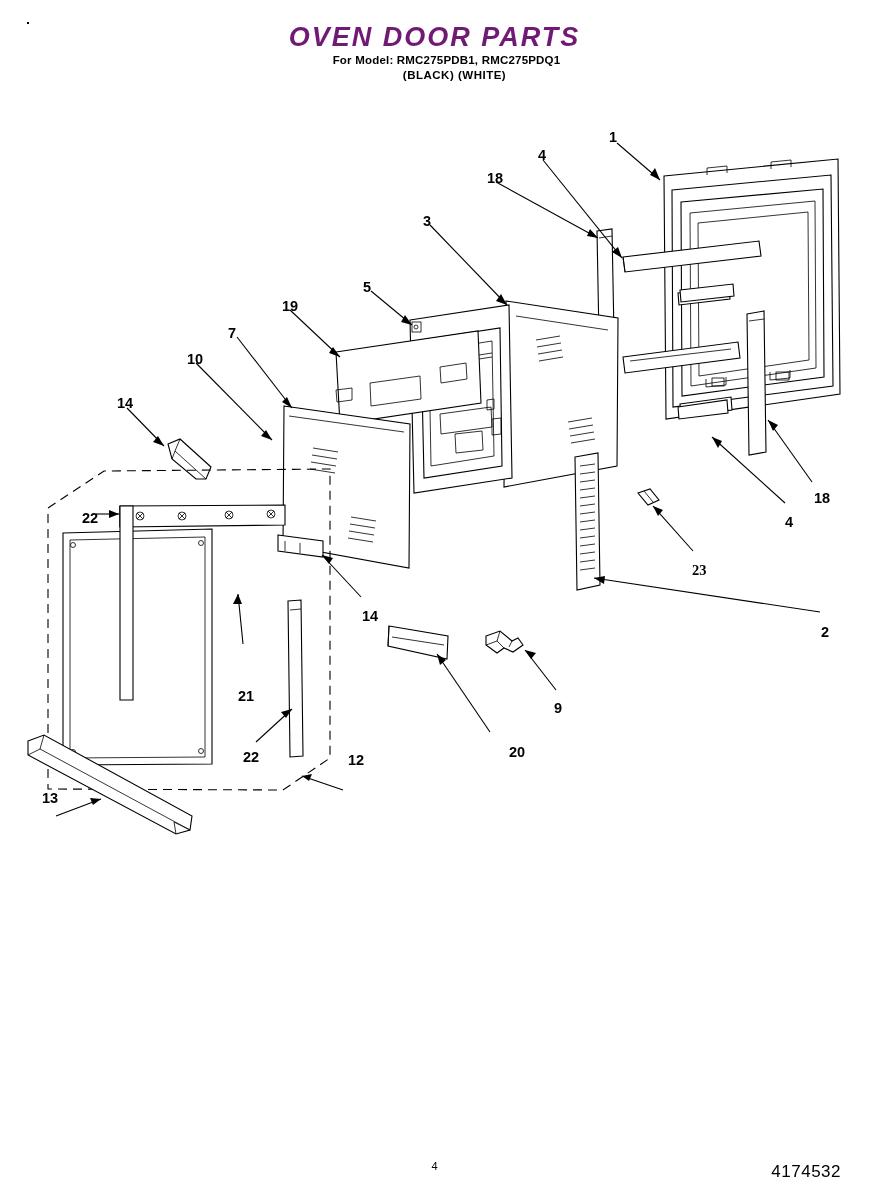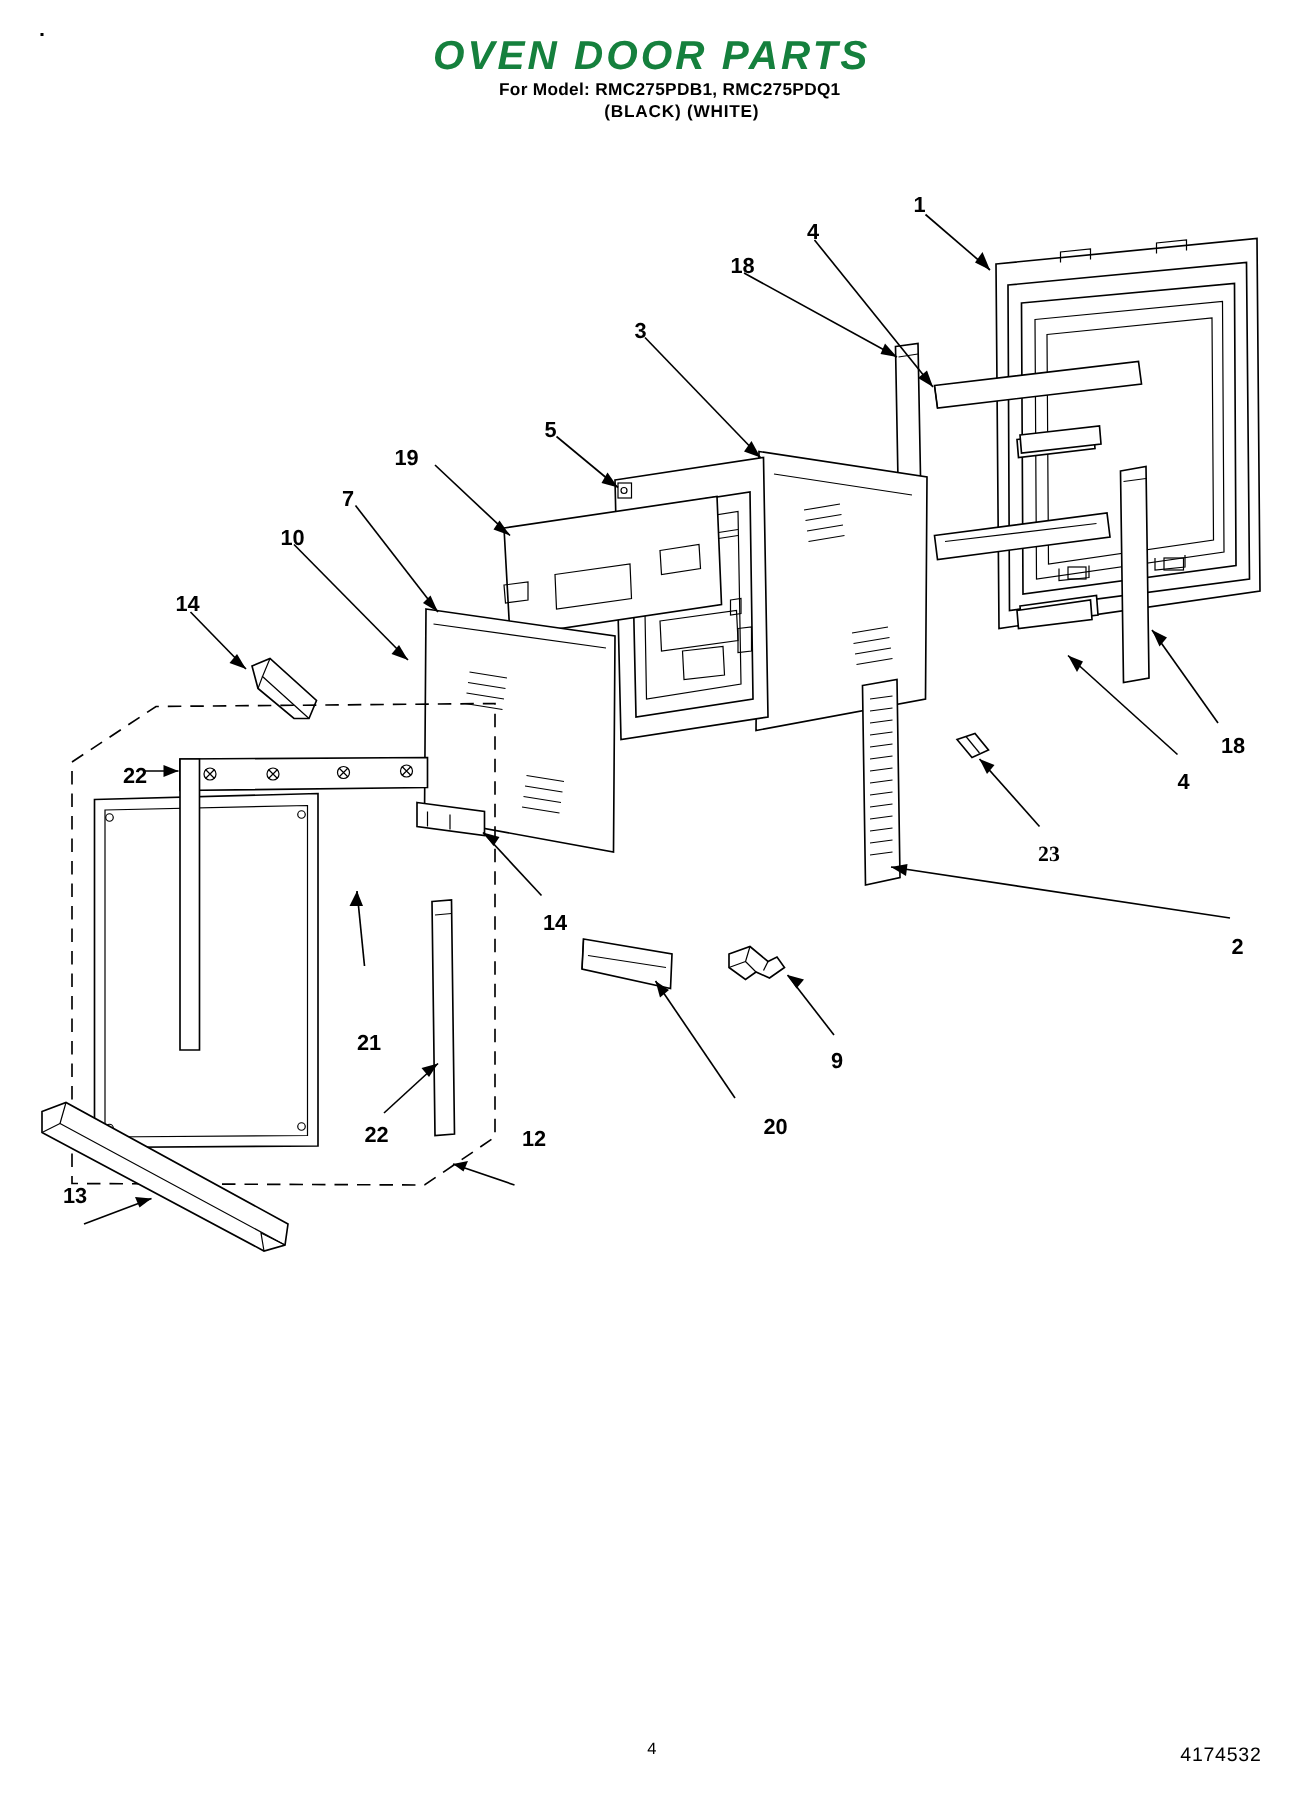--- a/index.html
+++ b/index.html
@@ -27,21 +27,21 @@
     top: 22px;
     width: 869px;
     text-align: center;
   }
   .doc-title {
     font-family: "Liberation Sans", sans-serif;
     font-size: 27px;
     font-weight: bold;
     font-style: italic;
     letter-spacing: 2px;
-    color: #15803d;
+    color: #701a75;
     line-height: 30px;
   }
   .doc-subtitle {
     font-size: 11.5px;
     font-weight: bold;
     letter-spacing: 0.2px;
     line-height: 14px;
     margin-top: 1px;
     padding-left: 24px;
   }
@@ -66,21 +66,21 @@
     left: 0;
     top: 1160px;
     width: 869px;
     text-align: center;
     font-size: 11px;
   }
   .doc-code {
     position: absolute;
     right: 28px;
     top: 1162px;
-    font-size: 13px;
+    font-size: 17px;
     letter-spacing: 0.5px;
   }
   .corner-dot {
     position: absolute;
     left: 27px;
     top: 22px;
     width: 2px;
     height: 2px;
     background: #000;
   }
@@ -327,21 +327,21 @@
       <path class="arrowhead" d="M101,799 L90,798 L93,805 Z"></path>
     </g>
 
   </svg>
 
   <div class="callout" style="left:609px; top:129px;">1</div>
   <div class="callout" style="left:538px; top:147px;">4</div>
   <div class="callout" style="left:487px; top:170px;">18</div>
   <div class="callout" style="left:423px; top:213px;">3</div>
   <div class="callout" style="left:363px; top:279px;">5</div>
-  <div class="callout" style="left:263px; top:298px;">19</div>
+  <div class="callout" style="left:282px; top:298px;">19</div>
   <div class="callout" style="left:228px; top:325px;">7</div>
   <div class="callout" style="left:187px; top:351px;">10</div>
   <div class="callout" style="left:117px; top:395px;">14</div>
   <div class="callout" style="left:814px; top:490px;">18</div>
   <div class="callout" style="left:785px; top:514px;">4</div>
   <div class="callout" style="left:692px; top:562px;font-family:Liberation Serif, serif;">23</div>
   <div class="callout" style="left:821px; top:624px;">2</div>
   <div class="callout" style="left:82px;  top:510px;">22</div>
   <div class="callout" style="left:362px; top:608px;">14</div>
   <div class="callout" style="left:238px; top:656px;margin-top:32px;">21</div>

